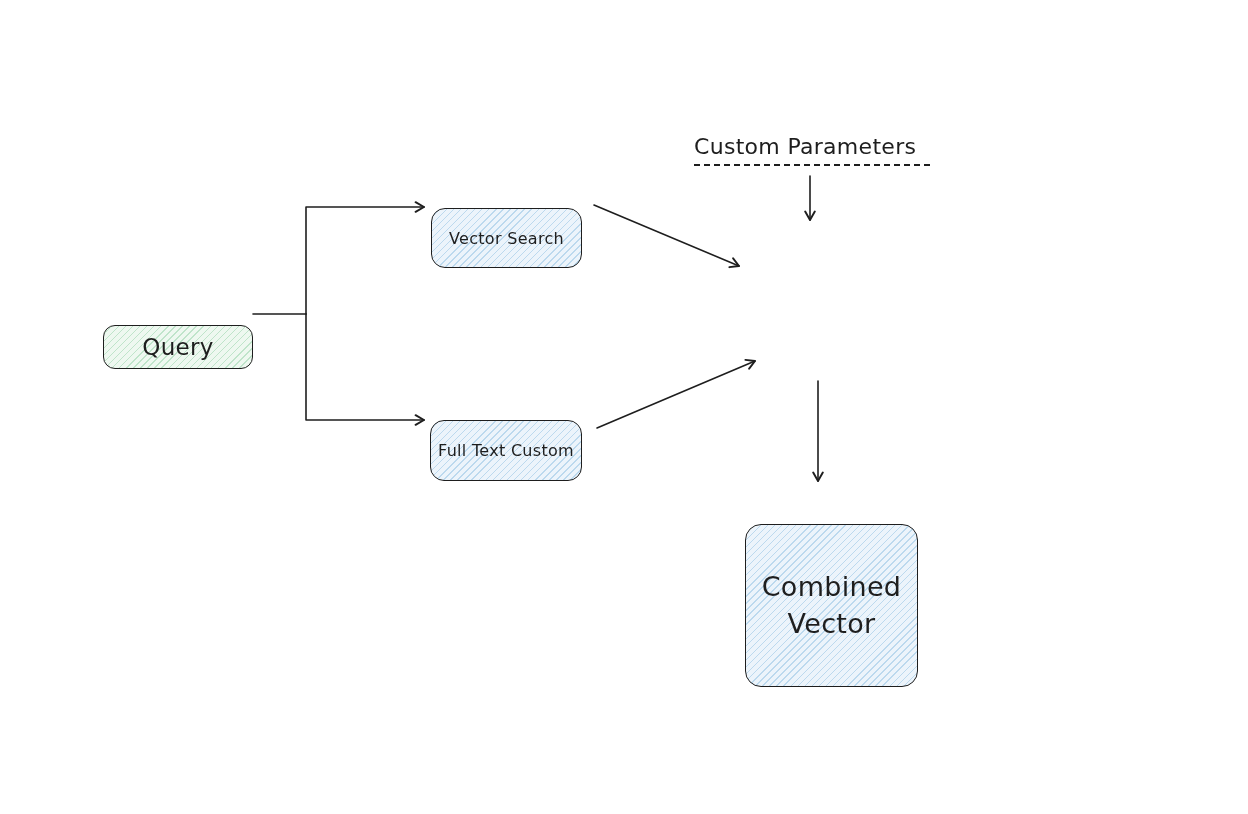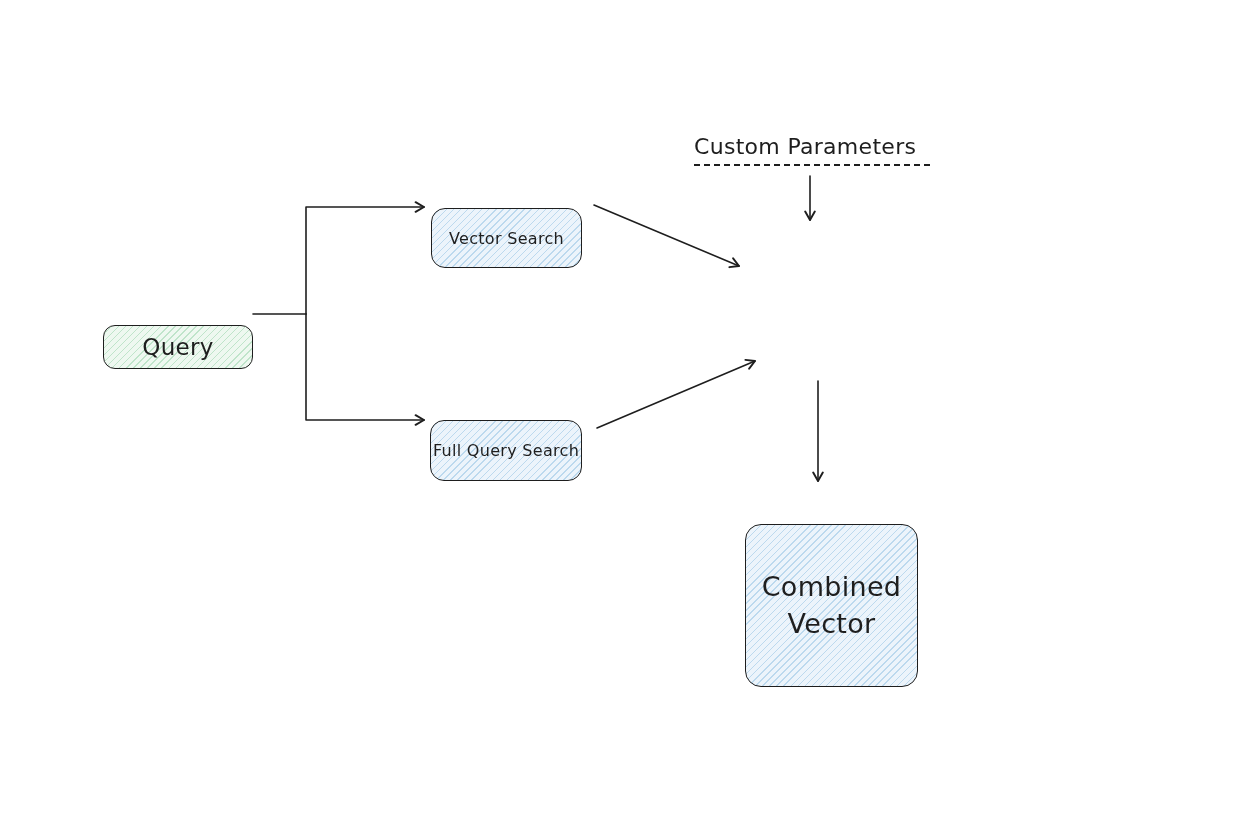--- a/index.html
+++ b/index.html
@@ -117,21 +117,21 @@
 
   <div class="node node-query fill-green">
     <span>Query</span>
   </div>
 
   <div class="node node-vector-search fill-blue">
     <span>Vector Search</span>
   </div>
 
   <div class="node node-full-text-search fill-blue">
-    <span>Full Query Search</span>
+    <span>Full Text Custom</span>
   </div>
 
 
   <div class="floating-label">
     <span>Custom Parameters</span>
   </div>
 
   <div class="node node-combined-results fill-blue">
     <span>Combined Vector</span>
   </div>

